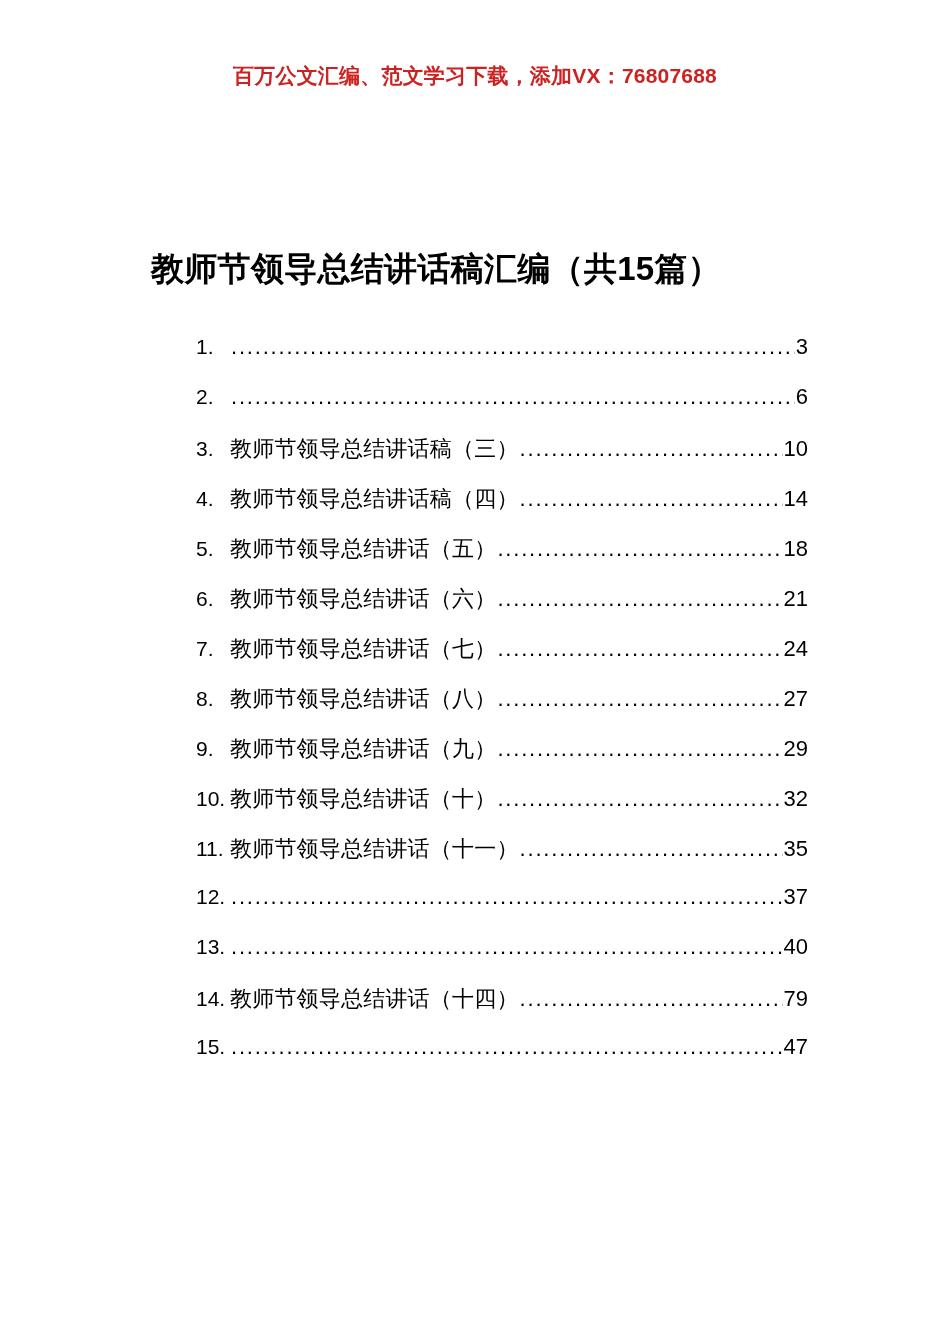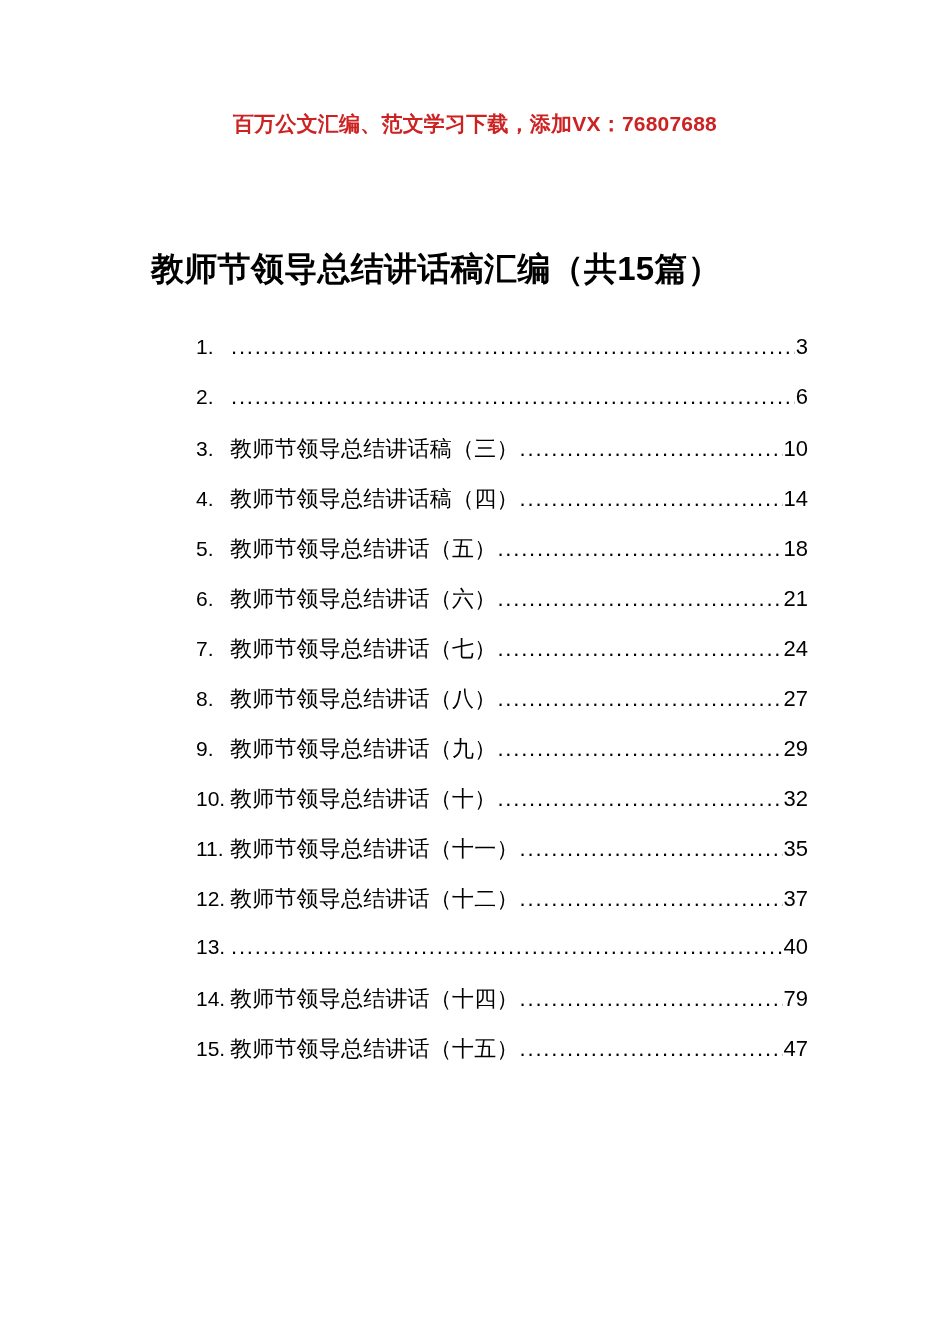--- a/index.html
+++ b/index.html
@@ -29,21 +29,20 @@
     position: absolute;
     top: 62px;
     left: 0;
     width: 950px;
     text-align: center;
     color: #cc2222;
     font-size: 21px;
     font-weight: 700;
     letter-spacing: 0.2px;
     white-space: nowrap;
-    margin-top: 48px;
   }
 
   
   .doc-title {
     position: absolute;
     top: 226px;
     left: 151px;
     width: 660px;
     font-size: 33px;
     font-weight: 700;
@@ -170,36 +169,34 @@
         <span class="toc-page">32</span>
       </div>
       <div class="toc-entry">
         <span class="toc-num">11.</span>
         <span class="toc-label">教师节领导总结讲话（十一）</span>
         <span class="toc-dots">....................................................................................................</span>
         <span class="toc-page">35</span>
       </div>
       <div class="toc-entry">
         <span class="toc-num">12.</span>
-        <span class="toc-label">教师节领导总结讲话（十二）</span>
         <span class="toc-dots">....................................................................................................</span>
         <span class="toc-page">37</span>
       </div>
       <div class="toc-entry">
         <span class="toc-num">13.</span>
         <span class="toc-dots">....................................................................................................</span>
         <span class="toc-page">40</span>
       </div>
       <div class="toc-entry">
         <span class="toc-num">14.</span>
         <span class="toc-label">教师节领导总结讲话（十四）</span>
         <span class="toc-dots">....................................................................................................</span>
         <span class="toc-page">79</span>
       </div>
       <div class="toc-entry">
         <span class="toc-num">15.</span>
-        <span class="toc-label">教师节领导总结讲话（十五）</span>
         <span class="toc-dots">....................................................................................................</span>
         <span class="toc-page">47</span>
       </div>
     </div>
 
 </div>
 
 </body></html>

